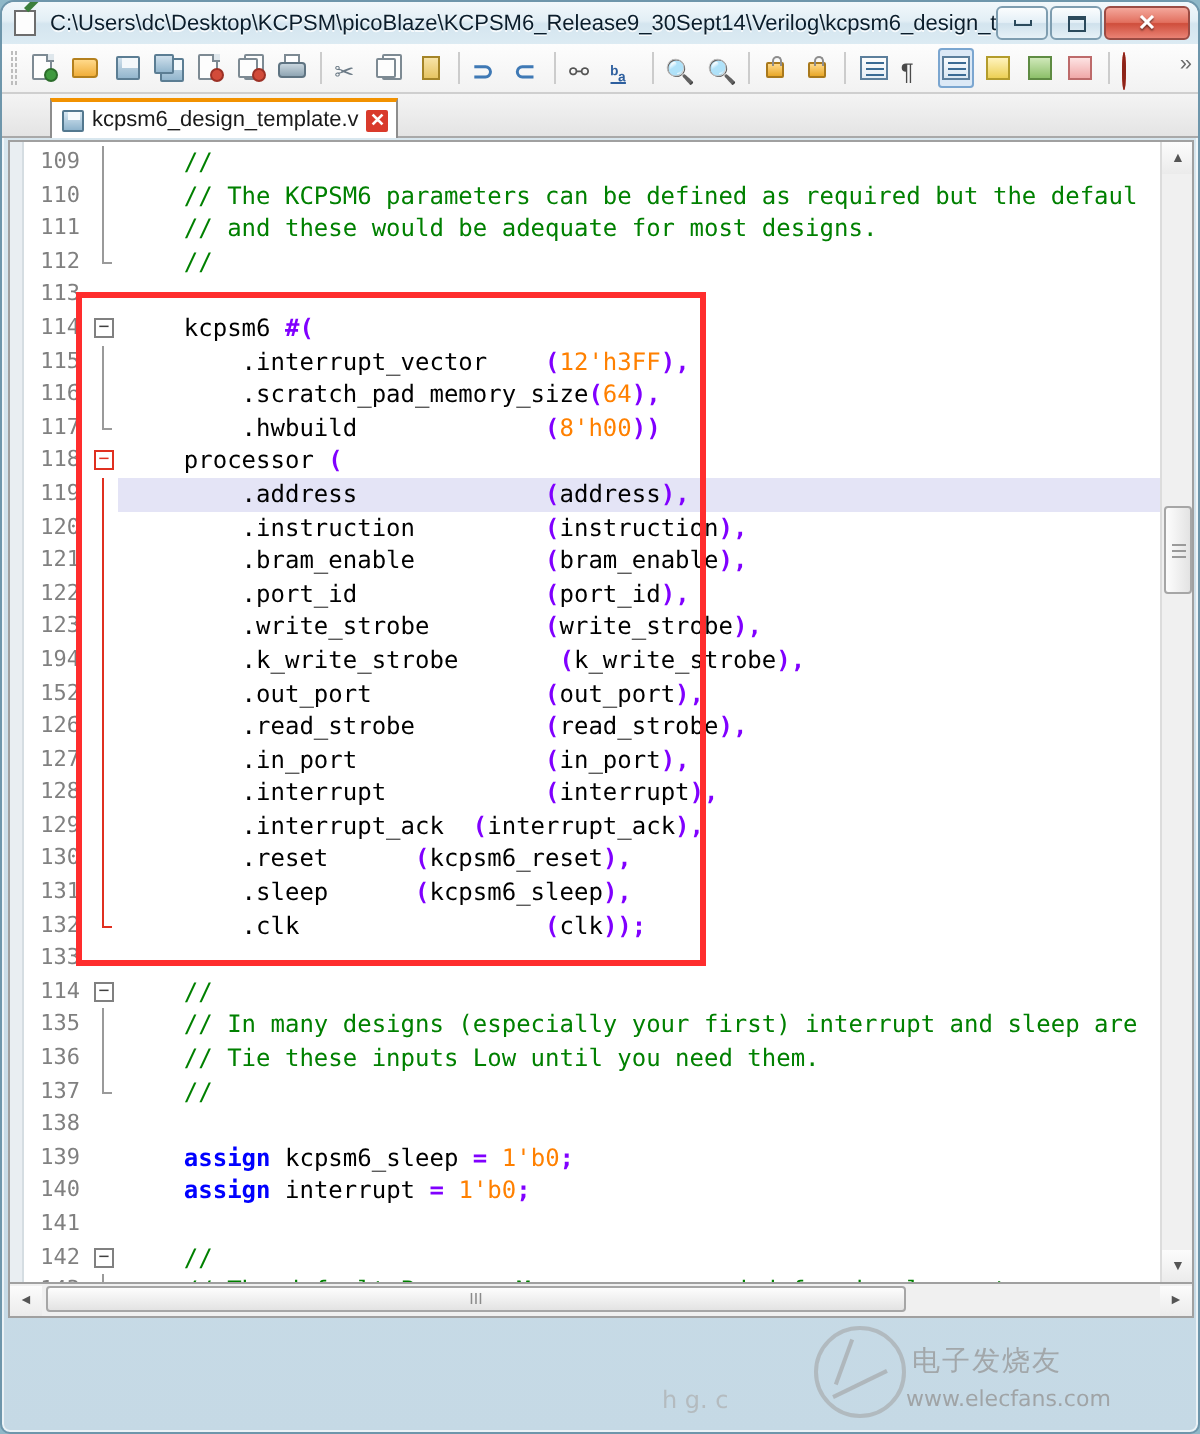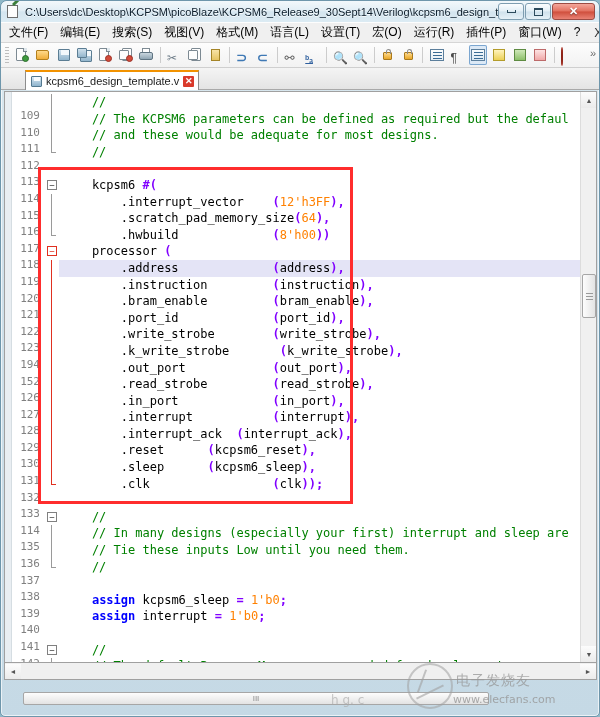--- a/index.html
+++ b/index.html
@@ -186,21 +186,21 @@
   .editor-left-strip {
     width: 7px; background: #e9eef2; border-right: 1px solid #d5dde2; flex:none;
   }
   .gutter {
     width: 33px; flex:none;
     background: #ffffff;
     color: #808080;
     font-family: "DejaVu Sans Mono", monospace;
     font-size: 11px;
     text-align: right;
-    padding-top: 16px;
+    padding-top: 2px;
     border-right: 1px solid #ffffff;
   }
   .gutter div { height: 16.6px; line-height: 16.6px; padding-right: 4px; }
   .foldcol {
     width: 14px; flex:none; background: #ffffff; padding-top: 2px; position: relative;
   }
   .foldcol div { height: 16.6px; position: relative; }
   .fold-box {
     position: absolute; left: 2px; top: 3px;
     width: 10px; height: 10px;
@@ -269,25 +269,25 @@
   }
   .hscroll-row {
     height: 17px; margin: 0 2px 0 3px;
     background:#f0f0f0;
     border:1px solid #a0a0a0; border-top:none;
     display:flex; align-items:center; position:relative;
   }
   .hs-arrow { width:16px; height:15px; display:flex;align-items:center;justify-content:center;
     font-size:7px;color:#555; background:linear-gradient(180deg,#fcfcfc,#ebebeb); flex:none;}
   .hs-thumb {
-    position:absolute; left:18px; width:466px; height:13px; top:1px;
+    position:absolute; left:18px; width:430px; height:13px; top:1px;
     background:linear-gradient(180deg,#fdfdfd,#e3e3e3);
     border:1px solid #a6a6a6; border-radius:2px;
     display:flex;align-items:center;justify-content:center;
-    font-size:8px;color:#8a8a8a;margin-top:28px;
+    font-size:8px;color:#8a8a8a;
   }
 
   
   .statusbar {
     height: 22px; margin: 2px 3px 0 3px;
     display: flex; align-items: center;
     font-size: 11px; color: #111;
     background: linear-gradient(180deg,#fbfcfd,#eef2f5);
     border: 1px solid #b9c6cf;
   }
@@ -342,36 +342,20 @@
       <div class="winbtn">
           <span class="glyph-min"></span>
         </div>
       <div class="winbtn">
           <span class="glyph-max"></span>
         </div>
       <div class="winbtn close">✕</div>
     </div>
   </div>
 
-  <div class="menubar">
-    <div class="menu-item">文件(F)</div>
-    <div class="menu-item">编辑(E)</div>
-    <div class="menu-item">搜索(S)</div>
-    <div class="menu-item">视图(V)</div>
-    <div class="menu-item">格式(M)</div>
-    <div class="menu-item">语言(L)</div>
-    <div class="menu-item">设置(T)</div>
-    <div class="menu-item">宏(O)</div>
-    <div class="menu-item">运行(R)</div>
-    <div class="menu-item">插件(P)</div>
-    <div class="menu-item">窗口(W)</div>
-    <div class="menu-item">?</div>
-    <div class="menu-spacer"></div>
-    <div class="menu-x">X</div>
-  </div>
 
   <div class="toolbar">
     <div class="grip"></div>
 
     <div class="tbtn">
       <span class="ic">
           <i class="page"></i>
           <i class="fold"></i>
           <i class="dot"></i>
         </span>

